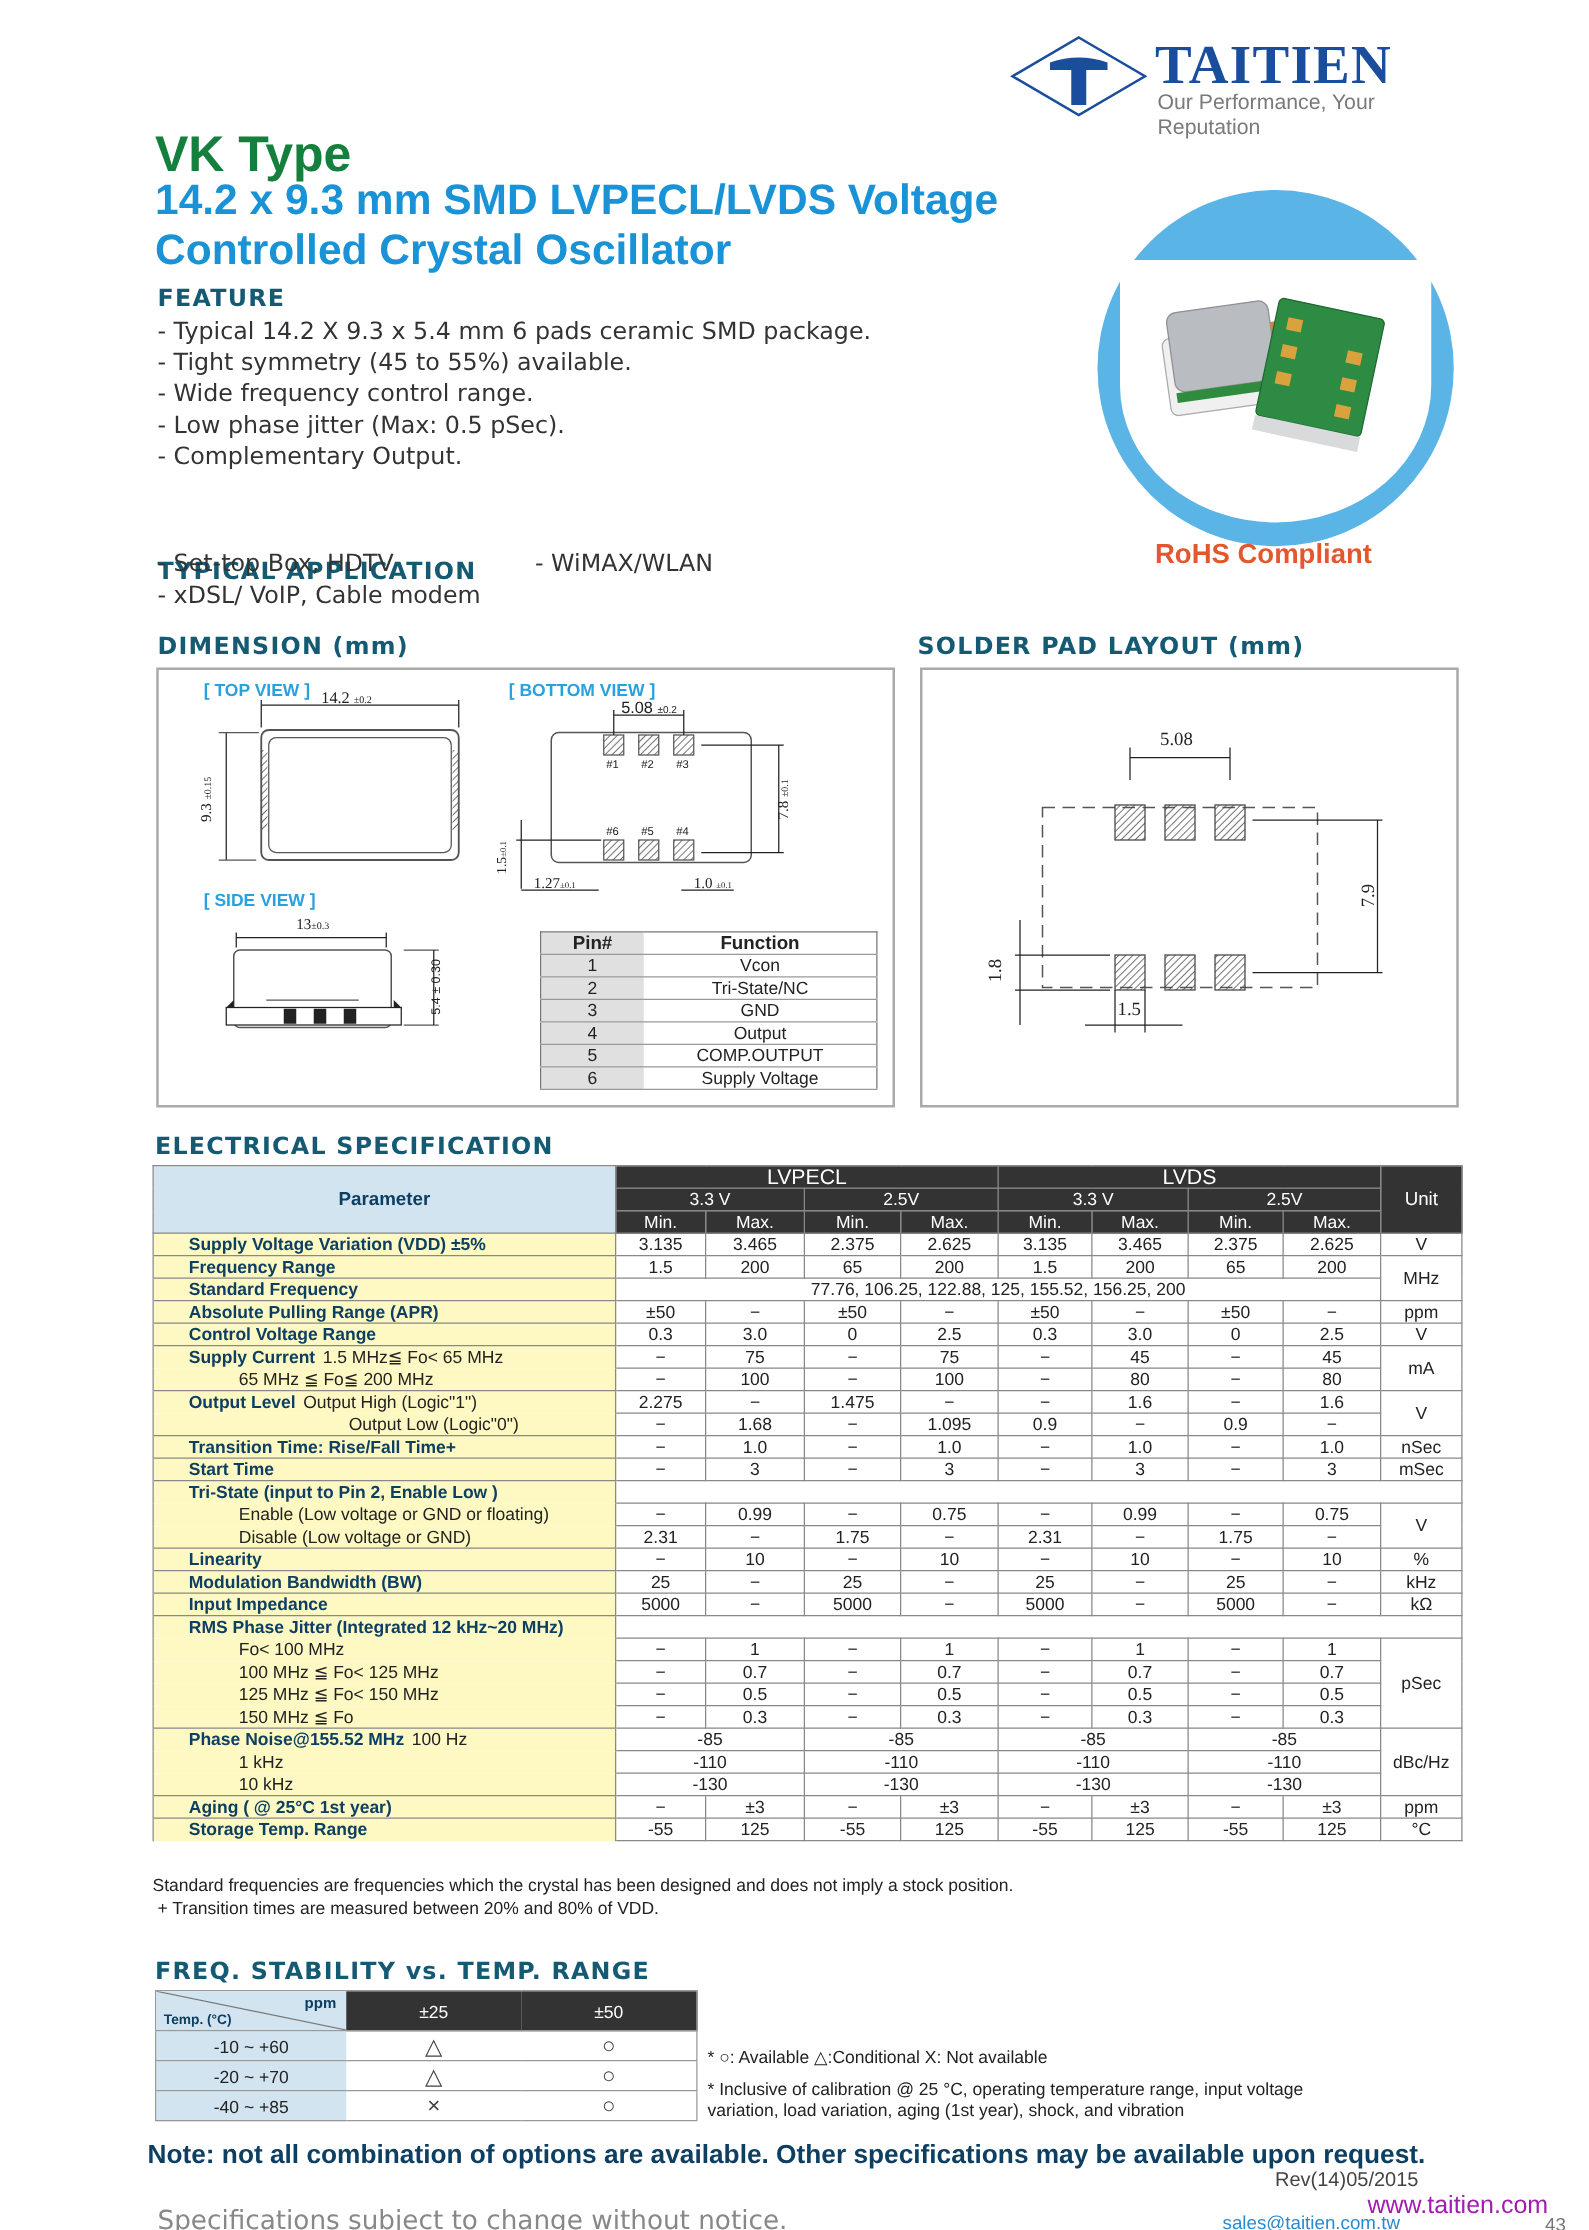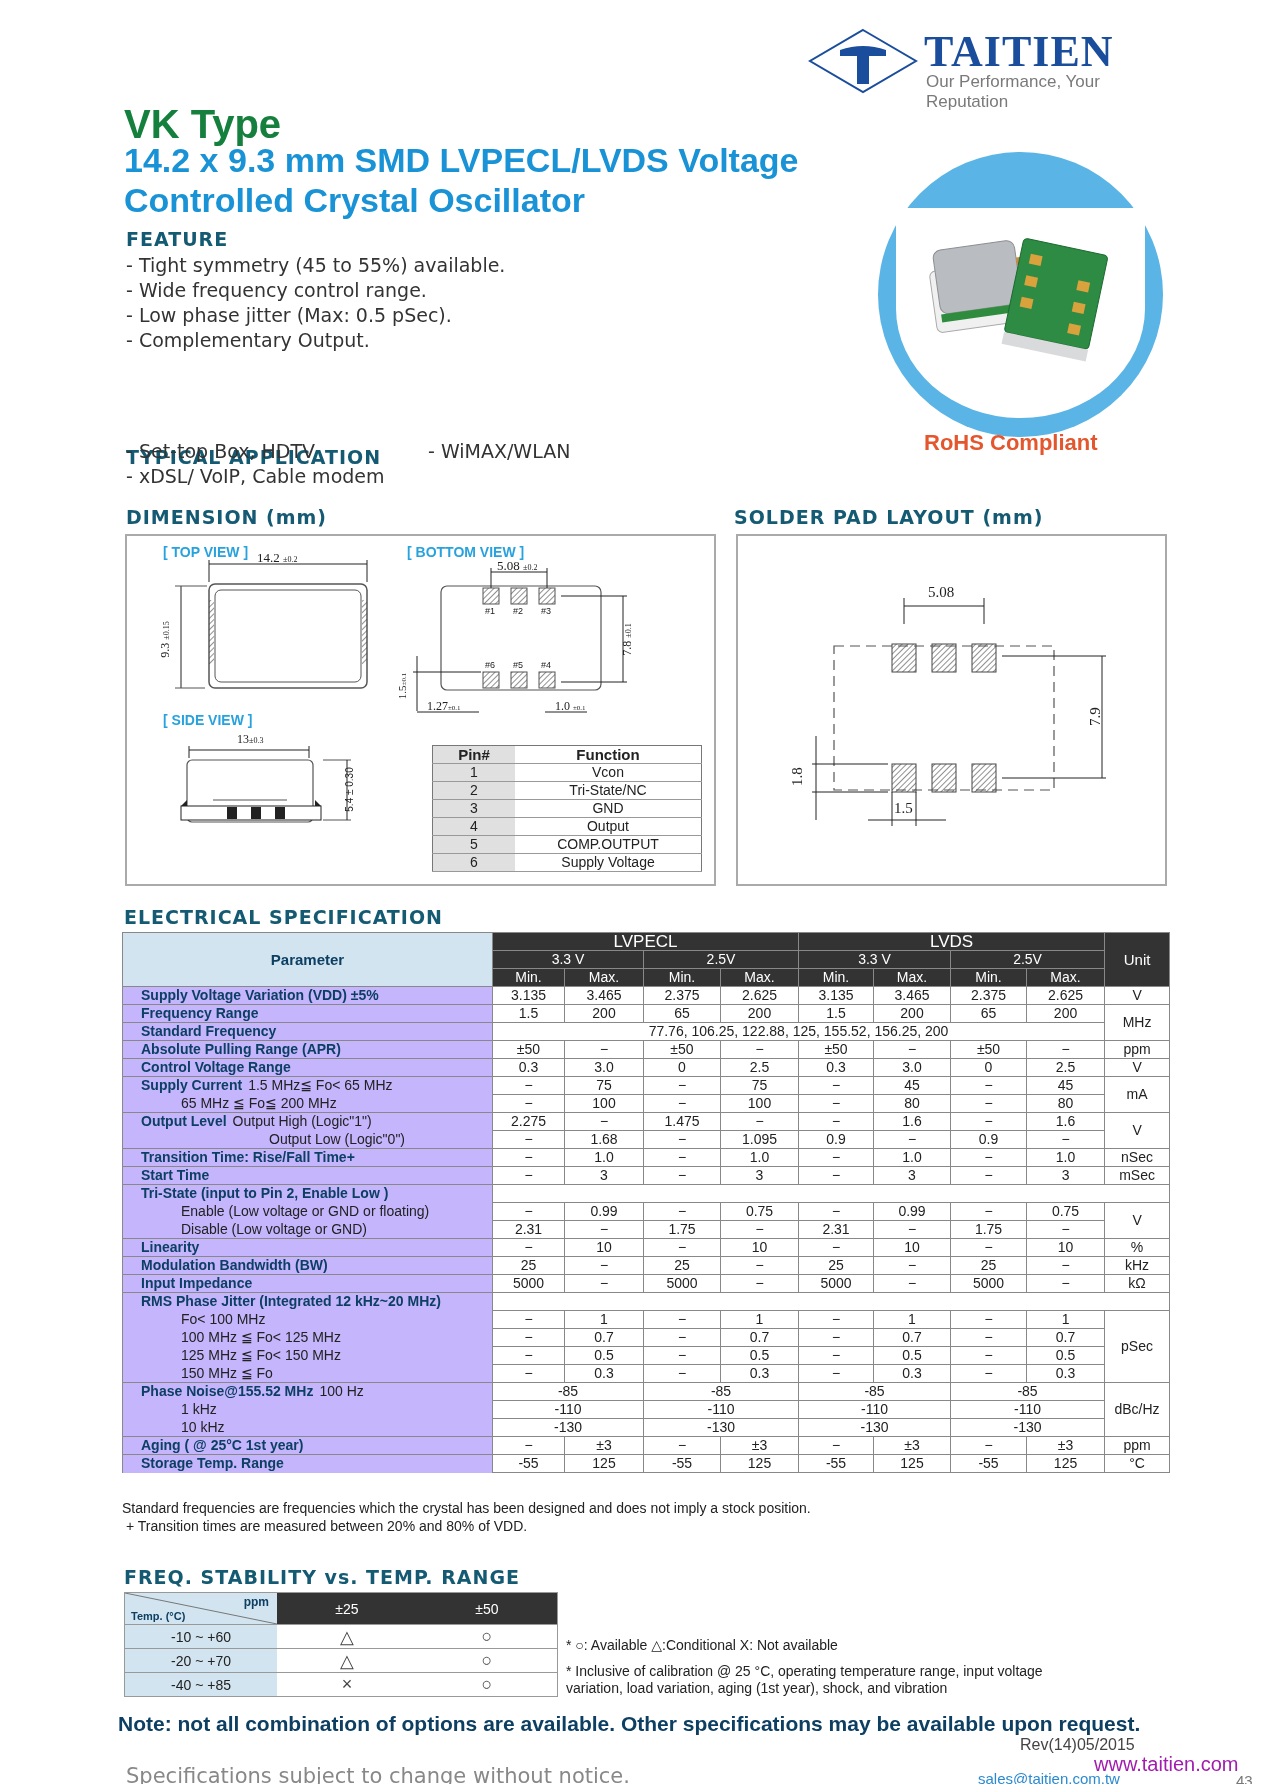--- a/index.html
+++ b/index.html
@@ -49,21 +49,21 @@
   #pin-table th { text-align:center; font-weight:bold; font-size:15px; }
   #pin-table td:first-child, #pin-table th:first-child { background:#e0e0e0; width:50px; text-align:center; }
   #pin-table td:last-child { text-align:center; }
   #pin-table { border:1px solid #777; }
 
   
   #elec-h { left:124px; top:906px; }
   #spec { left:122px; top:932px; width:1047px; border-collapse:collapse; font-size:14px; table-layout:fixed; }
   #spec td, #spec th { border:1px solid #888; padding:0; text-align:center; height:17px; line-height:17px; }
   #spec th.dark { background:#333; color:#fff; font-weight:normal; }
-  #spec .param { background:#c4b5fd; text-align:left; color:#0d3f63; font-weight:bold; padding-left:18px;
+  #spec .param { background:#fef9c3; text-align:left; color:#0d3f63; font-weight:bold; padding-left:28px;
                  border-top:none; border-bottom:none; }
   #spec .param-head { background:#d2e4ef; color:#0d3f63; font-weight:bold; font-size:15px; }
   #spec .param .sub { font-weight:normal; color:#222; }
   #spec .unit { background:#fff; }
   #spec tr.sep td { border-top:1px solid #888; }
 
   #note1 { left:122px; top:1500px; font-size:14px; color:#222; }
   #note2 { left:126px; top:1518px; font-size:14px; color:#222; }
 
   
@@ -96,20 +96,21 @@
   </svg>
   <div class="brand">TAITIEN</div>
   <div class="tagline">Our Performance, Your Reputation</div>
 </div>
 
 <div id="title-type" class="abs">VK Type</div>
 <div id="title-main" class="abs">14.2 x 9.3 mm SMD LVPECL/LVDS Voltage Controlled Crystal Oscillator</div>
 
 <div id="feature-h" class="abs section-h">FEATURE</div>
 <ul id="feature-list" class="abs bul">
+  <li>- Typical 14.2 X 9.3 x 5.4 mm 6 pads ceramic SMD package.</li>
   <li>- Tight symmetry (45 to 55%) available.</li>
   <li>- Wide frequency control range.</li>
   <li>- Low phase jitter (Max: 0.5 pSec).</li>
   <li>- Complementary Output.</li>
 </ul>
 
 <div id="app-h" class="abs section-h">TYPICAL APPLICATION</div>
 <div id="app-list-a" class="abs bul">
   <div>- Set-top Box, HDTV</div>
   <div>- xDSL/ VoIP, Cable modem</div>
@@ -201,21 +202,21 @@
     <line x1="62" y1="214" x2="182" y2="214" stroke="#222" stroke-dasharray="0"></line>
     <line x1="62" y1="210" x2="62" y2="222" stroke="#222"></line>
     <line x1="182" y1="210" x2="182" y2="222" stroke="#222"></line>
     <line x1="196" y1="224" x2="224" y2="224" stroke="#555"></line>
     <line x1="196" y1="284" x2="224" y2="284" stroke="#555"></line>
     <line x1="220" y1="224" x2="220" y2="284" stroke="#222"></line>
   </svg>
 
   <div class="abs" style="left:130px;top:14px;font-family:'Liberation Serif',serif;font-size:13px;"><span>14.2</span> <span style="font-size:8px">±0.2</span></div>
   <div class="abs" style="left:20px;top:96px;transform:rotate(-90deg);font-family:'Liberation Serif',serif;font-size:12px;"><span>9.3</span> <span style="font-size:8px">±0.15</span></div>
-  <div class="abs" style="left:370px;top:22px;font-family:Liberation Serif, serif;font-size:13px;"><span>5.08</span> <span style="font-size:8px">±0.2</span></div>
+  <div class="abs" style="left:370px;top:22px;font-family:Liberation Sans, sans-serif;font-size:13px;"><span>5.08</span> <span style="font-size:8px">±0.2</span></div>
   <div class="abs" style="left:484px;top:96px;transform:rotate(-90deg);font-family:'Liberation Serif',serif;font-size:12px;"><span>7.8</span> <span style="font-size:8px">±0.1</span></div>
   <div class="abs" style="left:262px;top:144px;transform:rotate(-90deg);font-family:'Liberation Serif',serif;font-size:11px;"><span>1.5</span><span style="font-size:7px">±0.1</span></div>
   <div class="abs" style="left:300px;top:163px;font-family:'Liberation Serif',serif;font-size:12px;"><span>1.27</span><span style="font-size:7px">±0.1</span></div>
   <div class="abs" style="left:428px;top:163px;font-family:'Liberation Serif',serif;font-size:12px;"><span>1.0</span> <span style="font-size:7px">±0.1</span></div>
   <div class="abs" style="left:110px;top:196px;font-family:'Liberation Serif',serif;font-size:12px;"><span>13</span><span style="font-size:8px">±0.3</span></div>
   <div class="abs" style="left:200px;top:248px;transform:rotate(-90deg);font-size:10px;">5.4 ± 0.30</div>
 
   <div class="abs" style="left:358px;top:70px;font-size:9px;">#1</div>
   <div class="abs" style="left:386px;top:70px;font-size:9px;">#2</div>
   <div class="abs" style="left:414px;top:70px;font-size:9px;">#3</div>

